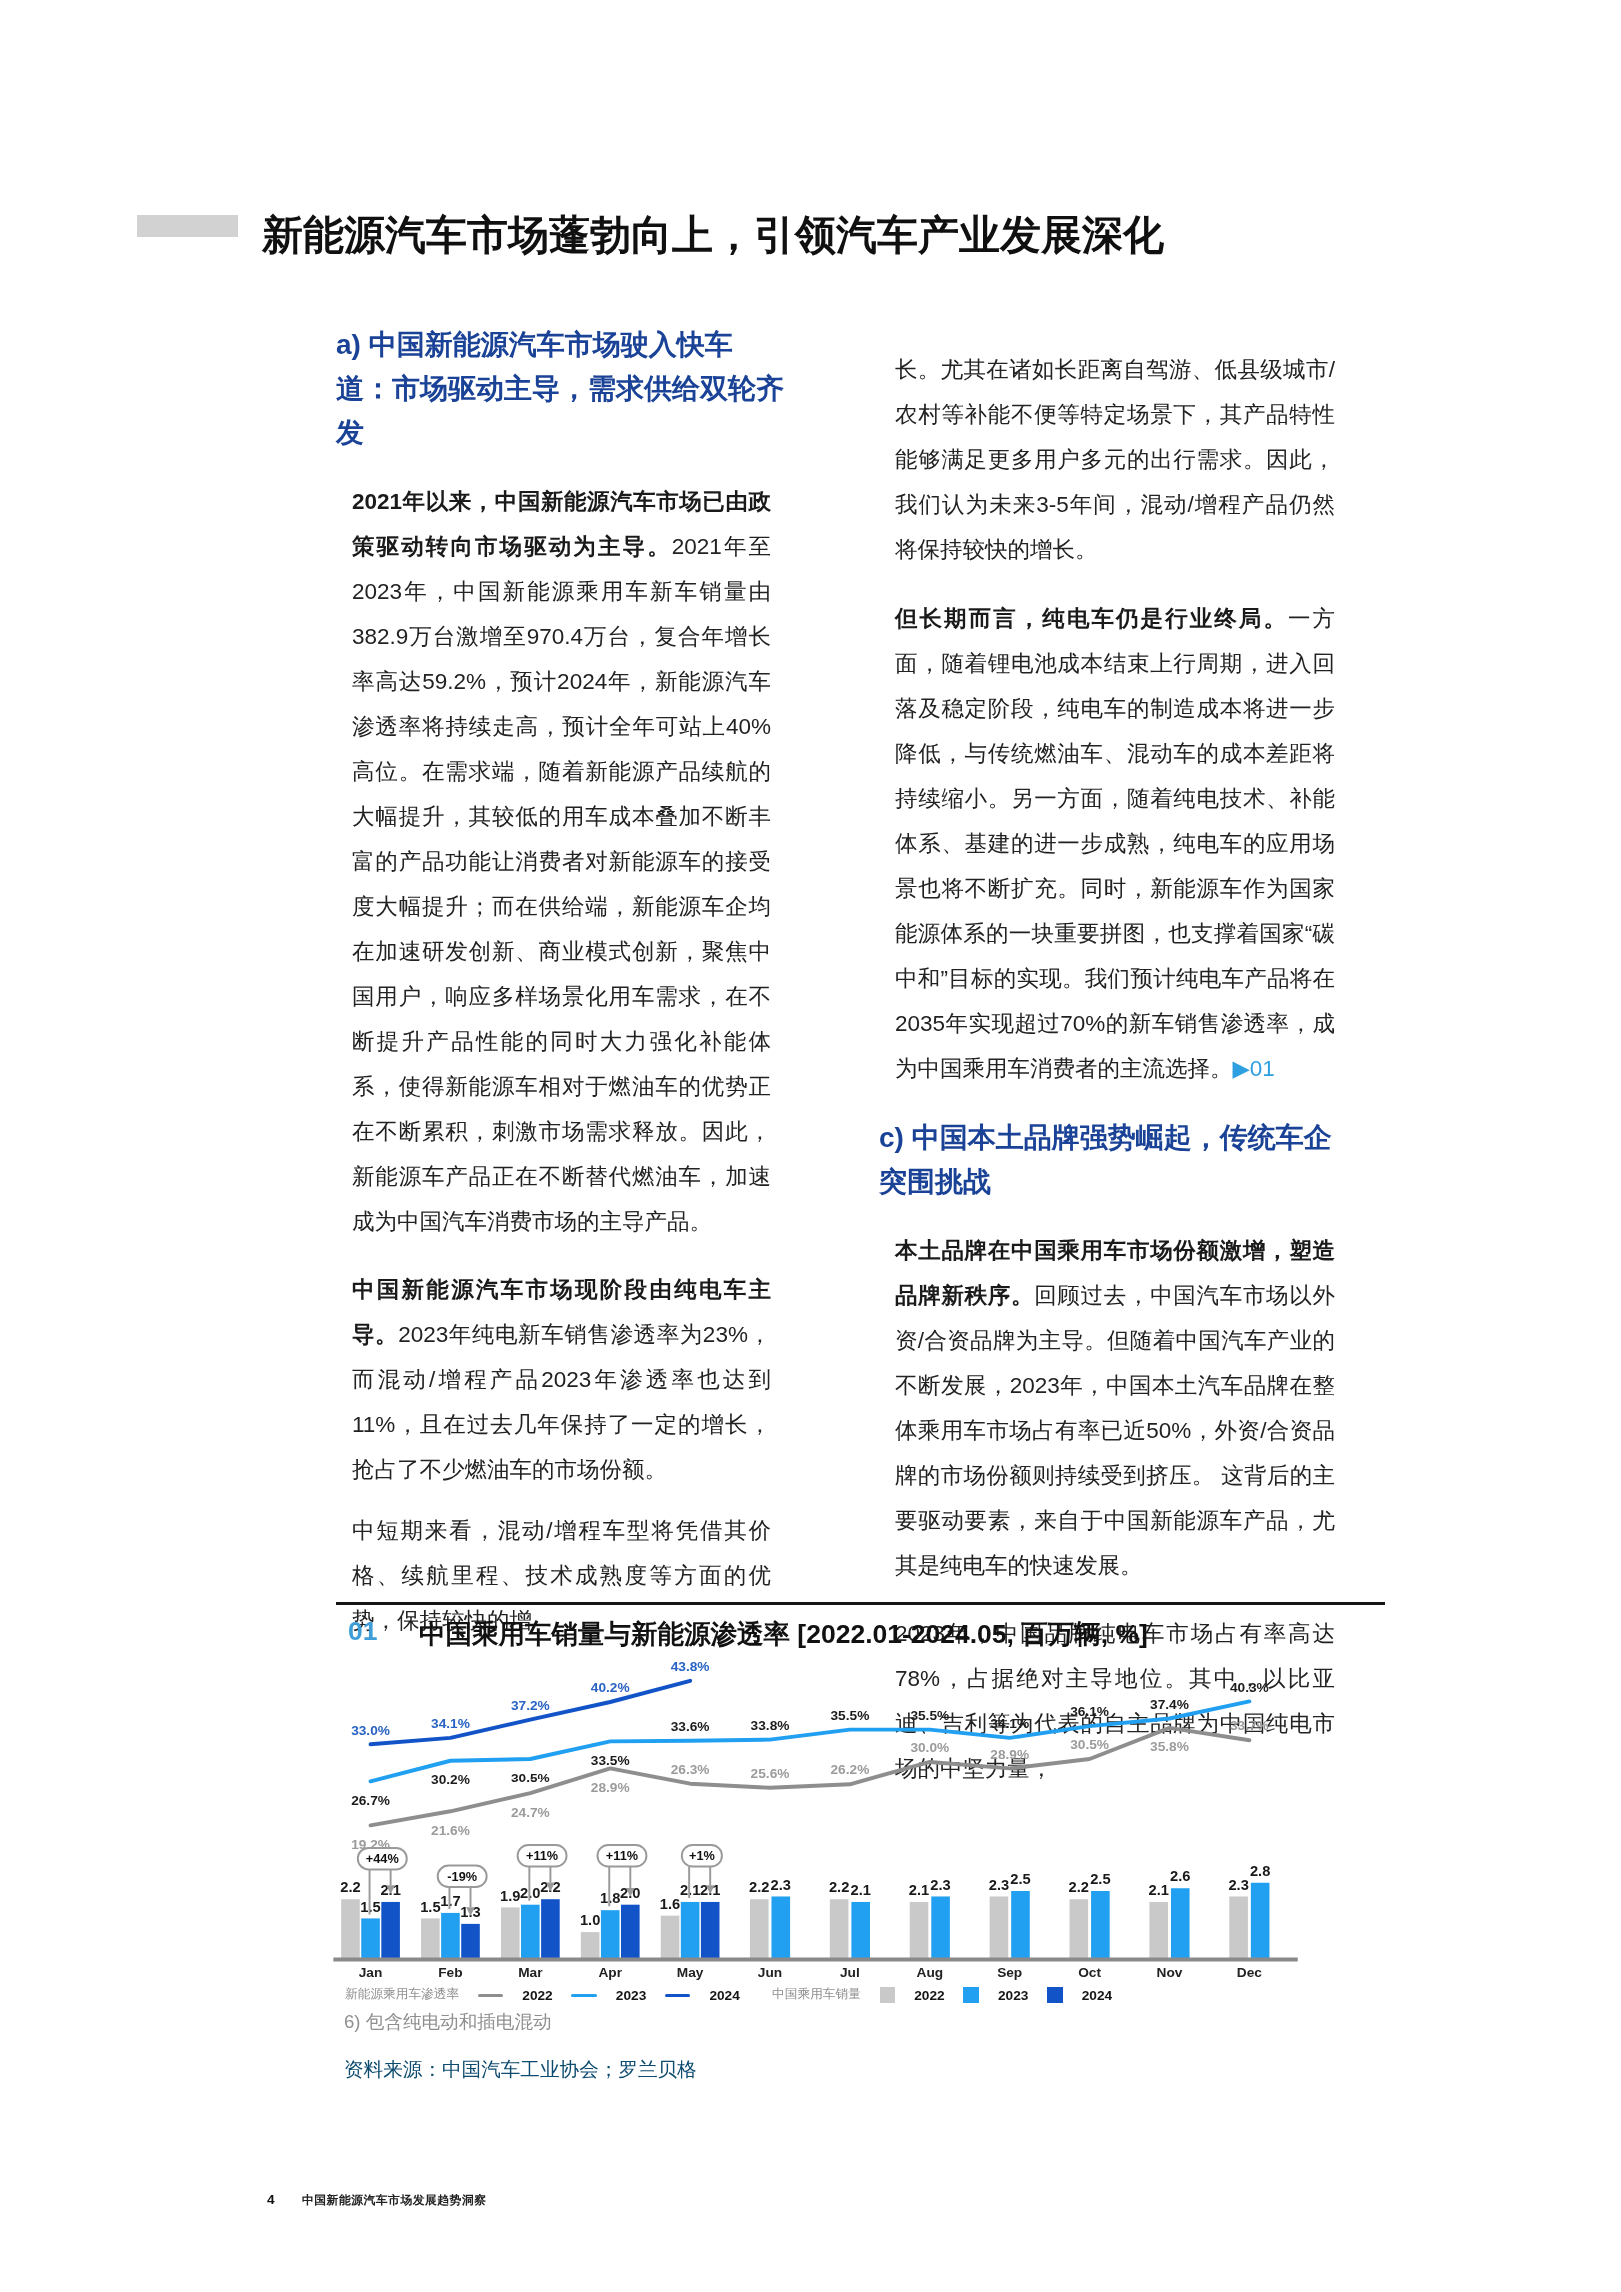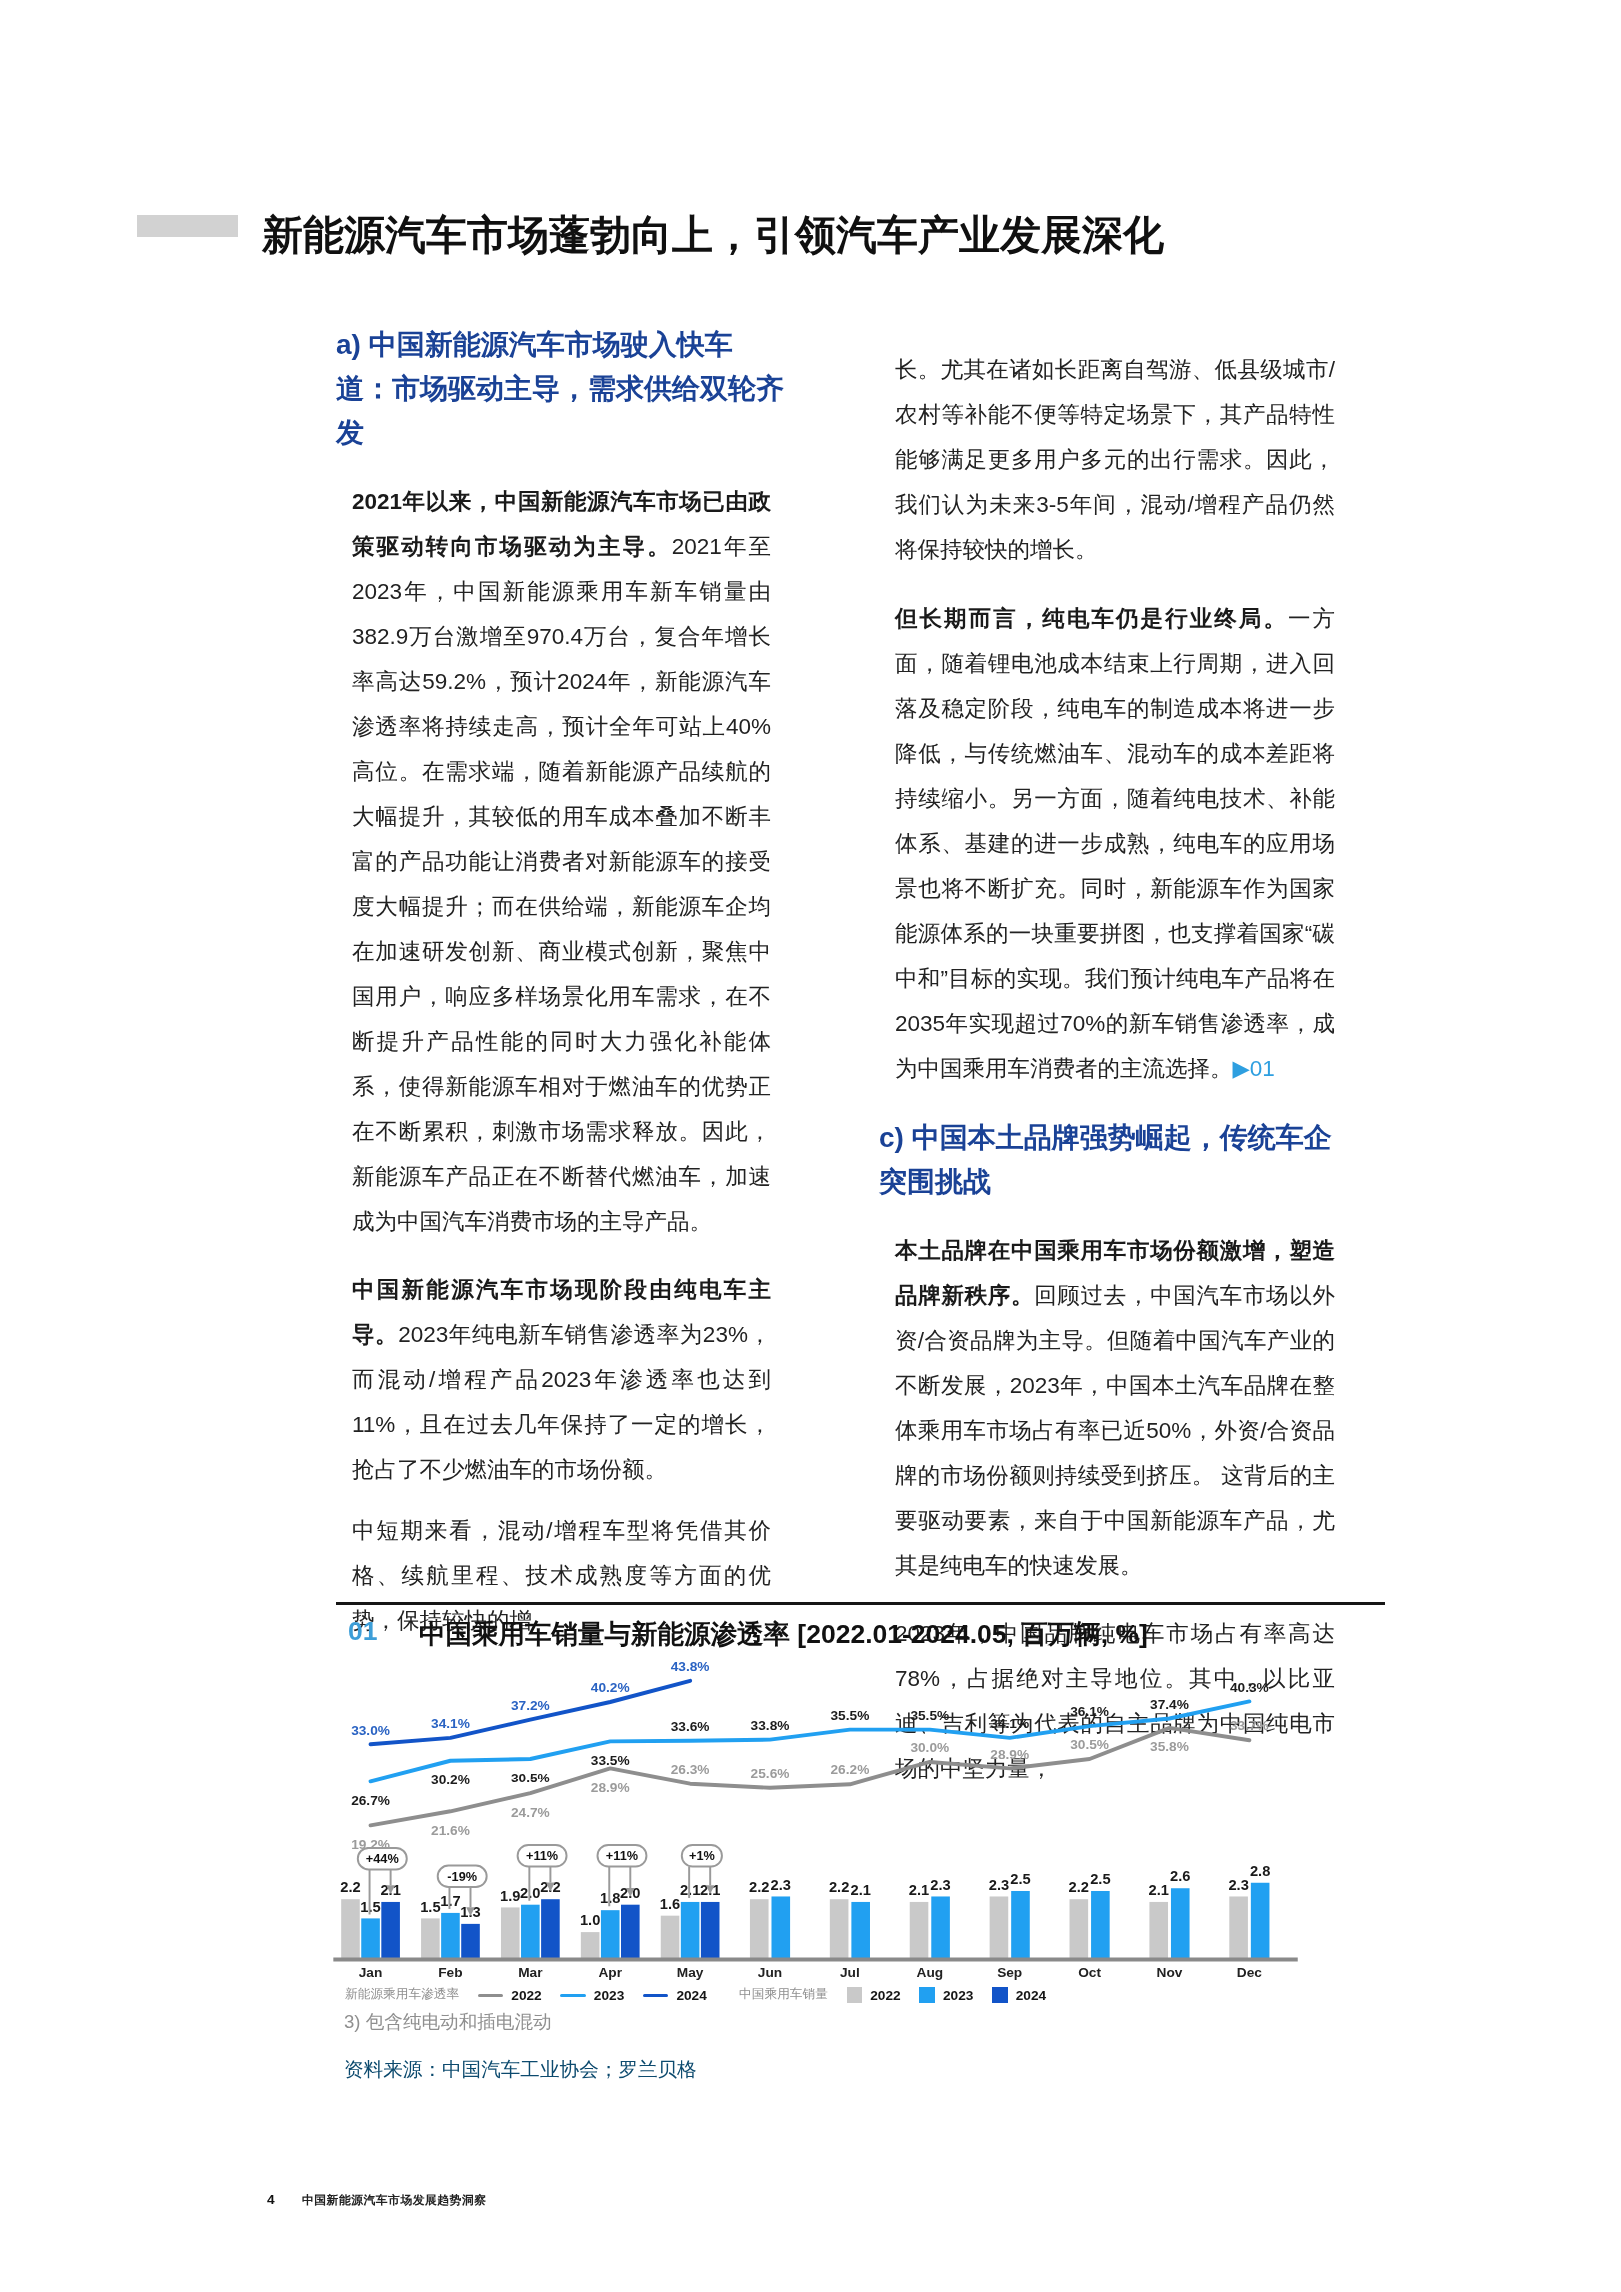--- a/index.html
+++ b/index.html
@@ -36,21 +36,21 @@
   .bar-label{font:700 15px "Liberation Sans","DejaVu Sans",sans-serif;fill:#1a1a1a;}
   .pct-label{font:700 14px "Liberation Sans","DejaVu Sans",sans-serif;}
   .month-label{font:600 14px "Liberation Sans","DejaVu Sans",sans-serif;fill:#222;}
   .bubble-label{font:700 13px "Liberation Sans","DejaVu Sans",sans-serif;fill:#111;}
   .legend{
     left:345px;top:1986px;display:flex;align-items:flex-end;gap:18.6px;
     font-size:12.7px;color:#8f8f8f;white-space:nowrap;
   }
   .legend .lg-name{color:#8f8f8f;}
   .legend .lg-name.second{margin-left:13.7px;}
-  .legend .lg-item{display:inline-flex;align-items:center;gap:8px;color:#111;}
+  .legend .lg-item{display:inline-flex;align-items:center;gap:19px;color:#111;}
   .legend .yr{font-weight:600;color:#161616;font-size:13.7px;}
   .legend .sw.dash{display:inline-block;width:25.5px;height:3.9px;border-radius:2px;}
   .legend .sw.sq{display:inline-block;width:15.7px;height:15.7px;}
   .footnote{left:344px;top:2009px;font-size:18.6px;color:#8f8f8f;}
   .source{left:344px;top:2056px;font-size:19.6px;color:#0c4a6e;}
   .footer{left:267px;top:2192px;display:flex;align-items:baseline;gap:27.4px;}
   .footer .pageno{font-size:13.7px;font-weight:700;color:#111;}
   .footer .doc{font-size:11.8px;font-weight:700;color:#222;letter-spacing:0.5px;}
 </style>
 </head>
@@ -247,20 +247,20 @@
   <span class="lg-item">
       <i class="sw sq" style="background:#21a0f1"></i>
       <span class="yr">2023</span>
     </span>
   <span class="lg-item">
       <i class="sw sq" style="background:#1254c8"></i>
       <span class="yr">2024</span>
     </span>
 </div>
 
-<div class="abs footnote">3) 包含纯电动和插电混动</div>
+<div class="abs footnote">6) 包含纯电动和插电混动</div>
 <div class="abs source">资料来源：中国汽车工业协会；罗兰贝格</div>
 
 <div class="abs footer">
   <span class="pageno">4</span>
   <span class="doc">中国新能源汽车市场发展趋势洞察</span>
 </div>
 
 
 </body></html>

